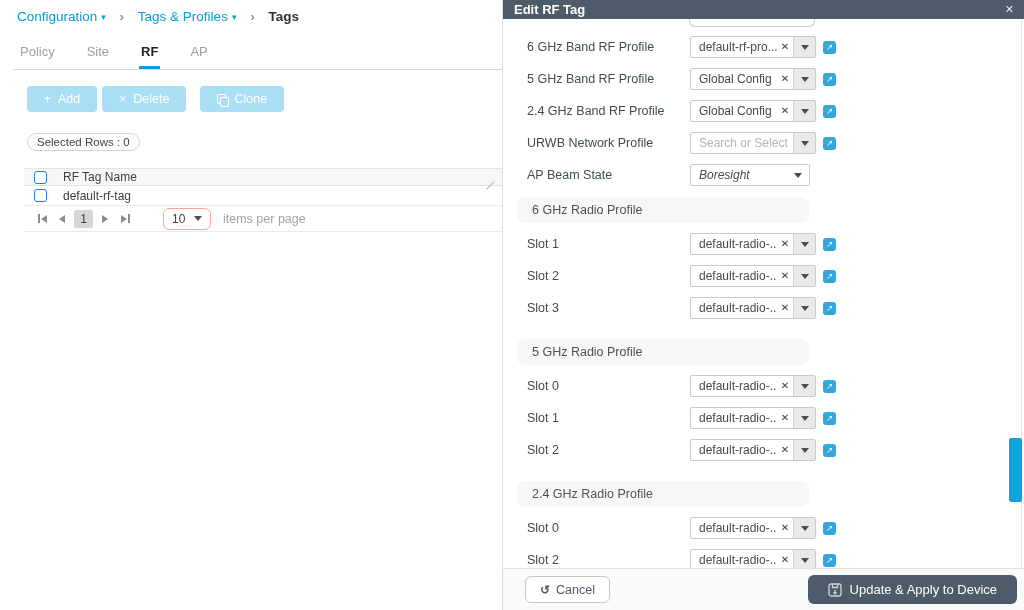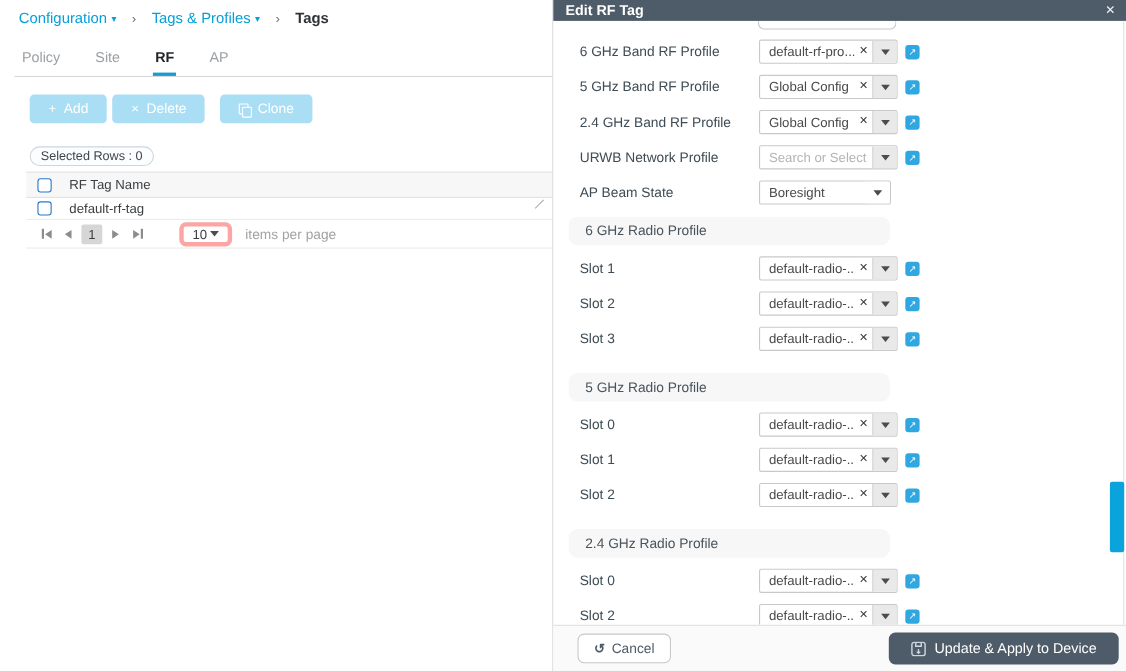--- a/index.html
+++ b/index.html
@@ -30,41 +30,41 @@
   .clone-ic { position:relative; width:10px; height:11px; display:inline-block; }
   .clone-ic:before { content:""; position:absolute; left:0; top:0; width:7px; height:8px;
     border:1.2px solid #fff; border-radius:1px; }
   .clone-ic:after { content:""; position:absolute; left:3px; top:3px; width:7px; height:8px;
     border:1.2px solid #fff; border-radius:1px; background:#a9def4; }
 
   .pill { position:absolute; left:27px; top:133px; border:1px solid #ccd7dd; border-radius:10px;
     background:#fbfdfe; font-size:11.5px; color:#3f474d; padding:2px 9px; }
 
   .tbl { position:absolute; left:24px; top:156px; width:478px; font-size:12px; color:#3c4043; }
-  .thead { display:flex; align-items:center; height:24px; background:#f7f7f7;
-    border-top:1px solid #e3e3e3; border-bottom:1px solid #e3e3e3; padding-left:10px; }
+  .thead { display:flex; align-items:center; height:18px; background:#f7f7f7;
+    border-top:1px solid #e3e3e3; border-bottom:1px solid #e3e3e3; padding-left:10px;margin-top:12px; }
   .trow { display:flex; align-items:center; height:20px; background:#fff;
     border-bottom:1px solid #ececec; padding-left:10px; cursor:pointer; }
   .cb { width:13px; height:13px; border:1.6px solid #2a79cc; border-radius:3px; background:#fff;
     margin-right:16px; cursor:pointer; flex:none; }
   .rz { position:absolute; right:6px; top:29px; width:11px; height:1.4px; background:#aeaeae;
     transform:rotate(-45deg); }
 
   .pgn { display:flex; align-items:center; height:26px; border-bottom:1px solid #ebebeb;
     padding-left:8px; color:#8c8c8c; }
   .pg { width:20px; height:18px; display:flex; align-items:center; justify-content:center;
     gap:1px; cursor:pointer; }
   .tri-l { width:0; height:0; border-top:4px solid transparent; border-bottom:4px solid transparent;
     border-right:6px solid #8c8c8c; }
   .tri-r { width:0; height:0; border-top:4px solid transparent; border-bottom:4px solid transparent;
     border-left:6px solid #8c8c8c; }
   .pgbar { width:2px; height:9px; background:#8c8c8c; }
   .pgcur { width:19px; height:18px; background:#d6d6d6; border-radius:2px; color:#3c4043;
     display:flex; align-items:center; justify-content:center; margin:0 2px; font-size:12px; }
-  .psize { margin-left:28px; width:48px; height:22px; border:4px solid #fca5a5; border-radius:6px;
+  .psize { margin-left:28px; width:48px; height:22px; border:1px solid #fca5a5; border-radius:6px;
     display:flex; align-items:center; justify-content:space-between; padding:4px 8px; color:#3c4043;
     cursor:pointer; background:#fff; }
   .ipp { margin-left:12px; font-size:12.5px; color:#a3a3a3; }
 
   
   .panel { position:absolute; left:502px; top:0; width:522px; height:610px; background:#fff;
     border-left:1px solid #dcdcdc; }
   .phead { height:19px; background:#4e5c69; color:#fff; display:flex; align-items:center;
     padding:0 10px 0 11px; font-size:13px; font-weight:bold; }
   .pclose { margin-left:auto; font-size:11px; font-weight:normal; color:#e8eef2; cursor:pointer; }
@@ -72,21 +72,21 @@
   .pbody { position:absolute; left:0; top:19px; width:519px; bottom:42px; overflow:hidden;
     border-right:1px solid #e2e2e2; padding:12px 0 0 24px; }
   .partial { position:absolute; left:186px; top:19px; width:126px; height:8px; background:#fff;
     border:1px solid #c9c9c9; border-top:none; border-radius:0 0 6px 6px; }
 
   .frow { display:flex; align-items:center; height:32px; }
   .flabel { width:163px; font-size:12.5px; color:#3f4c55; flex:none; }
   .combo { display:flex; align-items:stretch; width:126px; height:22px; border:1px solid #c9c9c9;
     border-radius:2px; background:#fff; overflow:hidden; font-size:12px; color:#4a4a4a;
     cursor:pointer; flex:none; }
-  .combo.plain { width:120px; }
+  .combo.plain { width:120px;font-style:italic; }
   .cval { flex:1; padding:0 2px 0 8px; line-height:20px; white-space:nowrap; overflow:hidden; }
   .cval.ph { color:#b4b4b4; }
   .cclear { width:16px; line-height:20px; text-align:center; font-size:10px; color:#3a3a3a; flex:none; }
   .ccaret { width:22px; background:#e9e9e9; border-left:1px solid #d4d4d4; display:flex;
     align-items:center; justify-content:center; flex:none; }
   .combo.plain .ccaret { background:#fff; border-left:none; }
   .tri-d { width:0; height:0; border-left:4px solid transparent; border-right:4px solid transparent;
     border-top:5px solid #4c4c4c; }
   .help { width:13px; height:13px; border-radius:3px; background:#2fa7e0; color:#fff; font-size:8.5px;
     line-height:13px; text-align:center; margin-left:7px; cursor:pointer; flex:none; }

